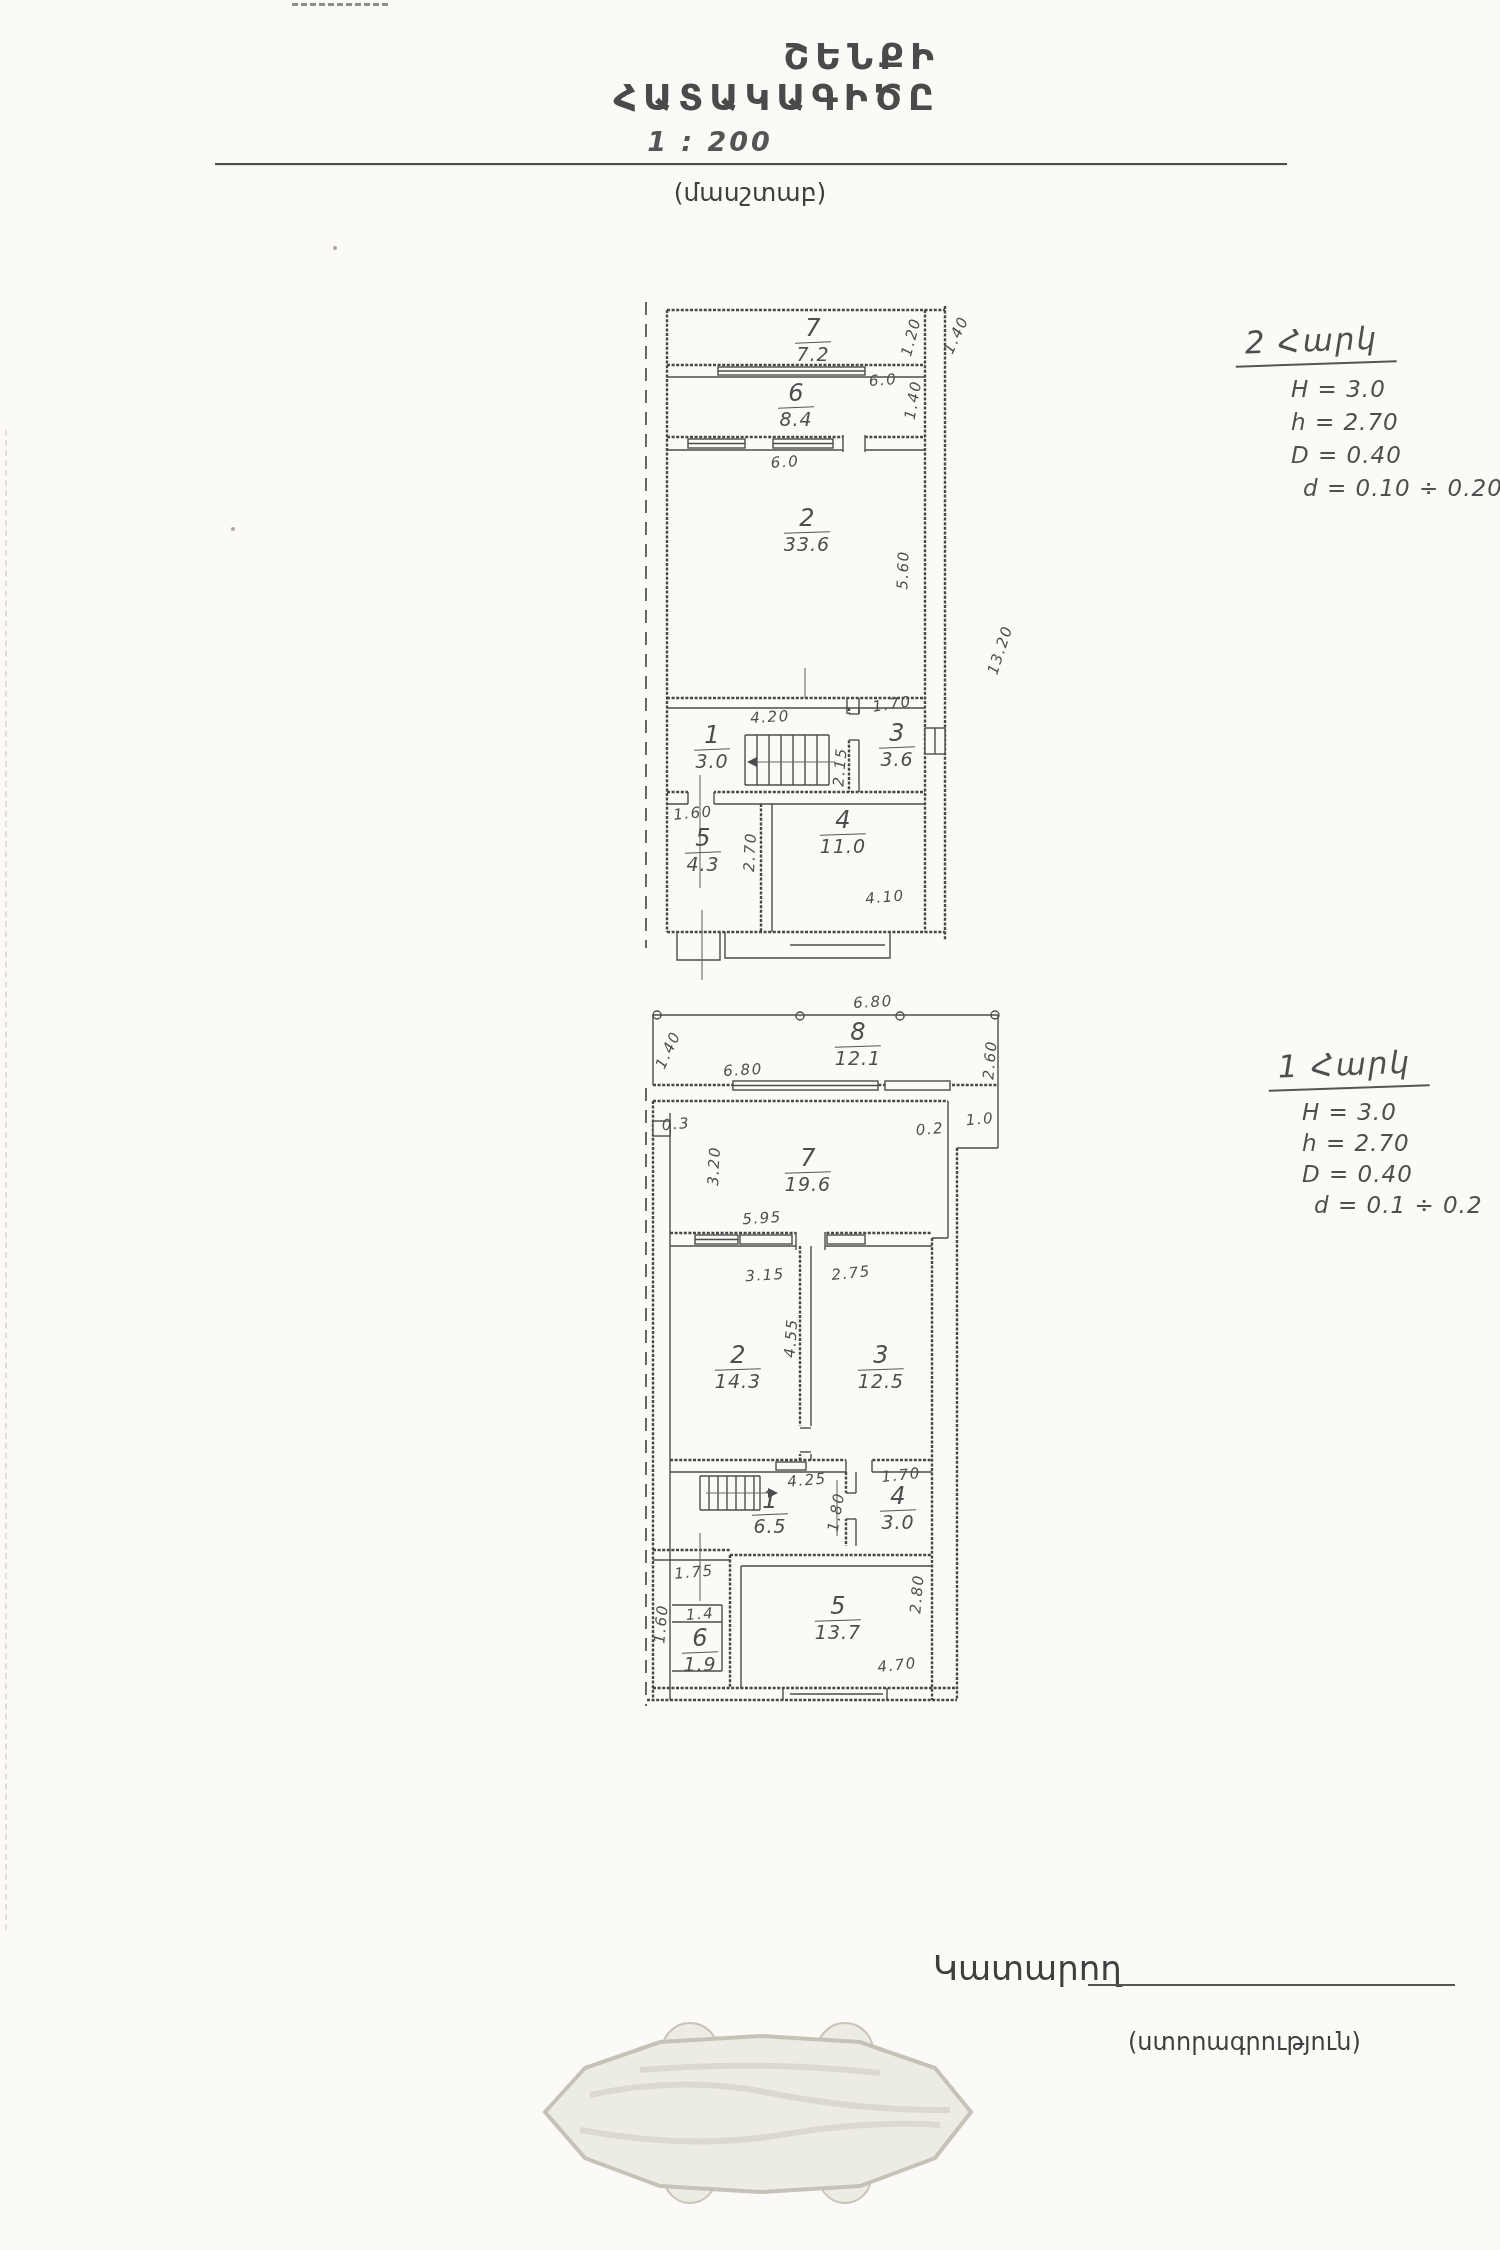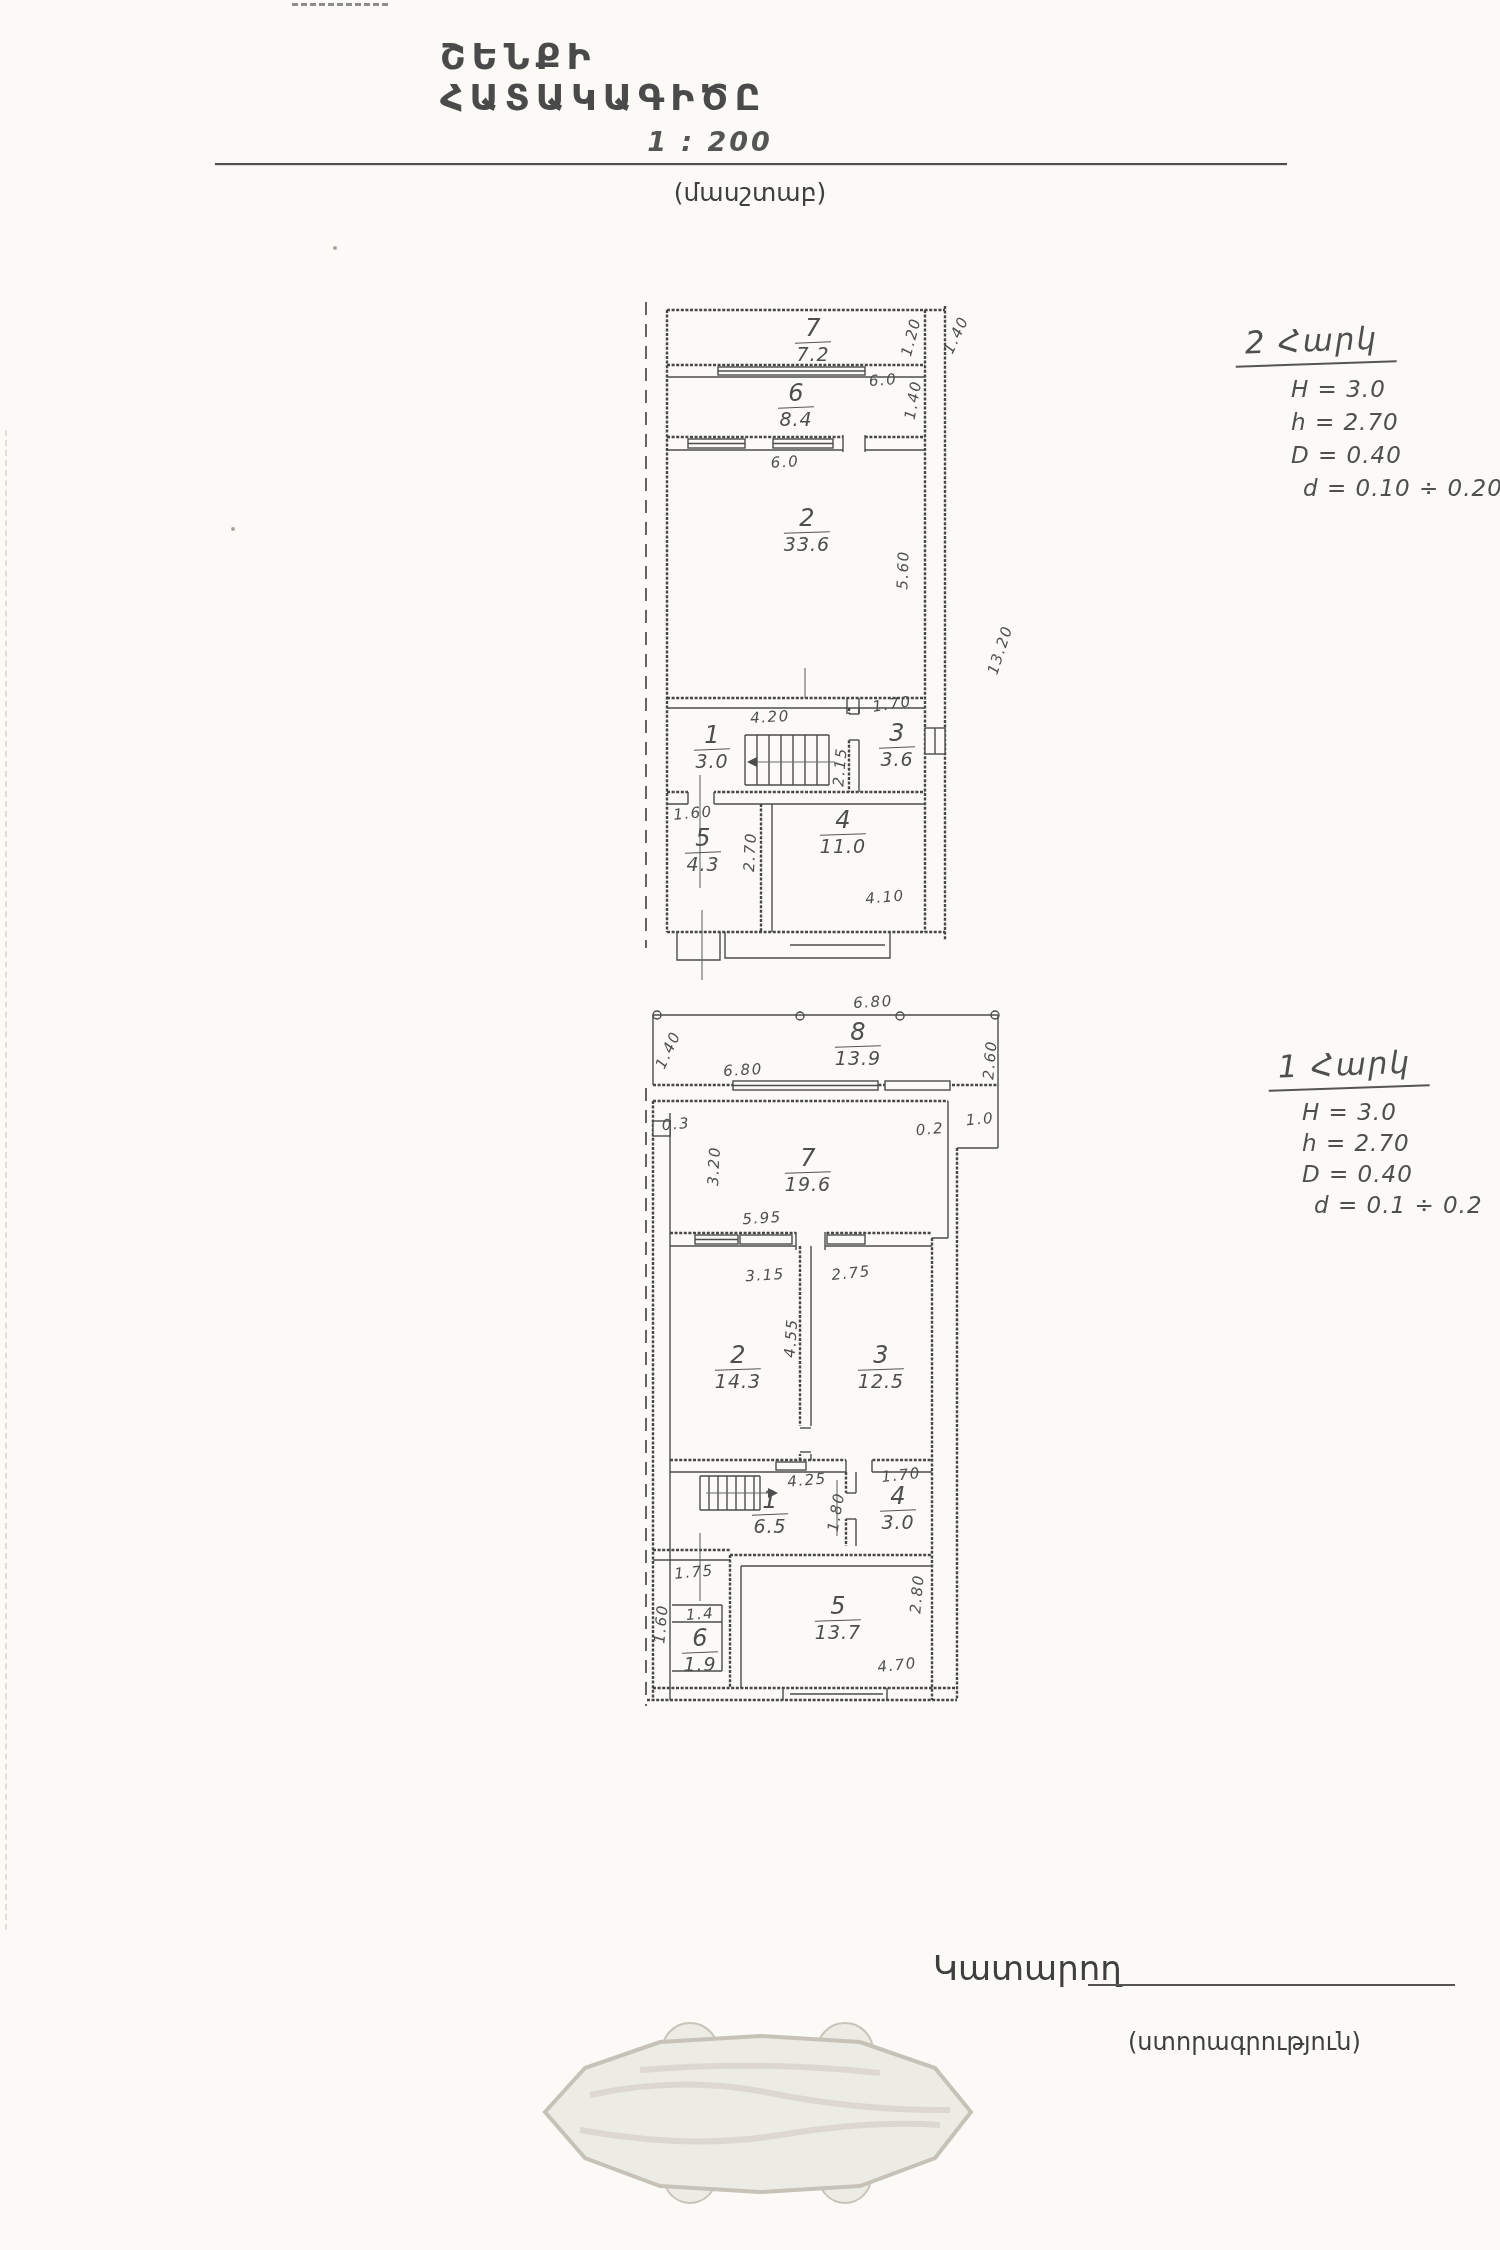--- a/index.html
+++ b/index.html
@@ -5,21 +5,21 @@
   html,body{margin:0;padding:0;background:#dcdcd8;}
   .page{position:relative;width:1500px;height:2250px;margin:0 auto;background:#fbfaf6;
         overflow:hidden;font-family:"DejaVu Sans",sans-serif;color:#444;}
 
   
   .artifact-top{position:absolute;left:292px;top:3px;width:96px;border-top:3px dashed #8d8d8d;}
   .artifact-left{position:absolute;left:5px;top:430px;height:1500px;border-left:2px dashed #e2ded6;}
   .artifact-dot{position:absolute;width:4px;height:4px;border-radius:50%;background:#a9a49c;}
 
   
-  .page-title{position:absolute;left:440px;top:36px;width:500px;text-align:left;
+  .page-title{position:absolute;left:440px;top:36px;width:500px;text-align:right;
               font-size:36px;font-weight:bold;letter-spacing:6px;color:#4a4a4a;}
   .scale-value{position:absolute;left:610px;top:126px;width:200px;text-align:center;
                font-size:27px;font-style:italic;letter-spacing:3px;color:#555;font-weight:bold;}
   .scale-line{position:absolute;left:215px;top:163px;width:1072px;border-top:2.5px solid #4e4e4e;
               box-shadow:0 1px 0 rgba(0,0,0,.10);}
   .scale-caption{position:absolute;left:620px;top:178px;width:260px;text-align:center;
                  font-size:25px;color:#3f3f3f;}
 
   
   .plan{position:absolute;}
@@ -278,21 +278,21 @@
       </g>
       <g>
         <path class="t" d="M183,700 V712 M287,700 V712 M190,706 H283"></path>
         <path class="w" d="M47,712 H357"></path>
       </g>
     </svg>
     <div class="labels">
         <div class="room-label" style="left: 258px; top: 32px;">
           <span class="rnum">8</span>
           <span class="rbar"></span>
-          <span class="rarea">13.9</span>
+          <span class="rarea">12.1</span>
         </div>
         <div class="room-label" style="left: 208px; top: 158px;">
           <span class="rnum">7</span>
           <span class="rbar"></span>
           <span class="rarea">19.6</span>
         </div>
         <div class="room-label" style="left: 138px; top: 355px;">
           <span class="rnum">2</span>
           <span class="rbar"></span>
           <span class="rarea">14.3</span>

